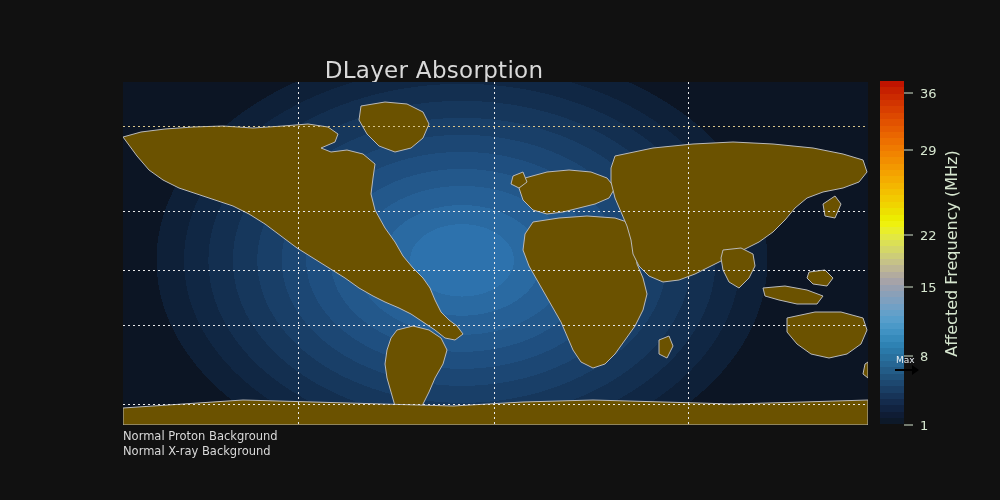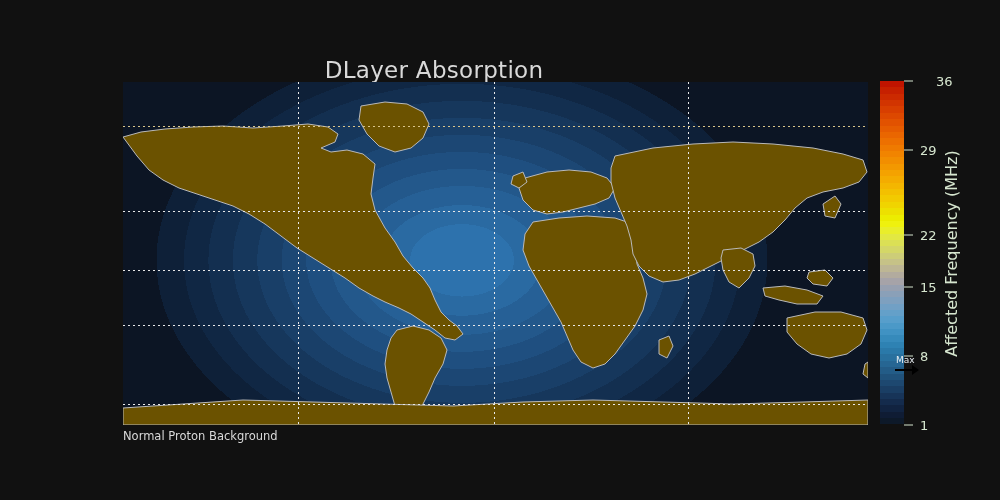--- a/index.html
+++ b/index.html
@@ -225,21 +225,21 @@
         <div class="cbar-seg" style="background: rgb(26, 62, 100); height: 1.85185%;"></div>
         <div class="cbar-seg" style="background: rgb(23, 52, 88); height: 1.85185%;"></div>
         <div class="cbar-seg" style="background: rgb(20, 43, 76); height: 1.85185%;"></div>
         <div class="cbar-seg" style="background: rgb(17, 35, 64); height: 1.85185%;"></div>
         <div class="cbar-seg" style="background: rgb(15, 28, 52); height: 1.85185%;"></div>
         <div class="cbar-seg" style="background: rgb(13, 25, 41); height: 1.85185%;"></div>
       </div>
   </div>
 
   <div class="cbar-ticks" id="cbar-ticks" style="position:absolute;left:904px;top:81px;">
-      <div class="ctick" style="top: 0px; gap: 16px;">
+      <div class="ctick" style="top: 12px;">
         <span class="dash"></span>
         <span class="lbl">36</span>
       </div>
       <div class="ctick" style="top: 68.8px;">
         <span class="dash"></span>
         <span class="lbl">29</span>
       </div>
       <div class="ctick" style="top: 137.6px; margin-top: 16px;">
         <span class="dash"></span>
         <span class="lbl">22</span>
@@ -264,17 +264,18 @@
       <span class="shaft"></span><span class="head"></span>
     </span>
   </div>
 
   <div class="cbar-axis-label">
     <span>Affected Frequency (MHz)</span>
   </div>
 
   <div class="status">
     <div>Normal Proton Background</div>
+    <div>Normal X-ray Background</div>
   </div>
 
 
 
 </div>
 
 </body></html>

